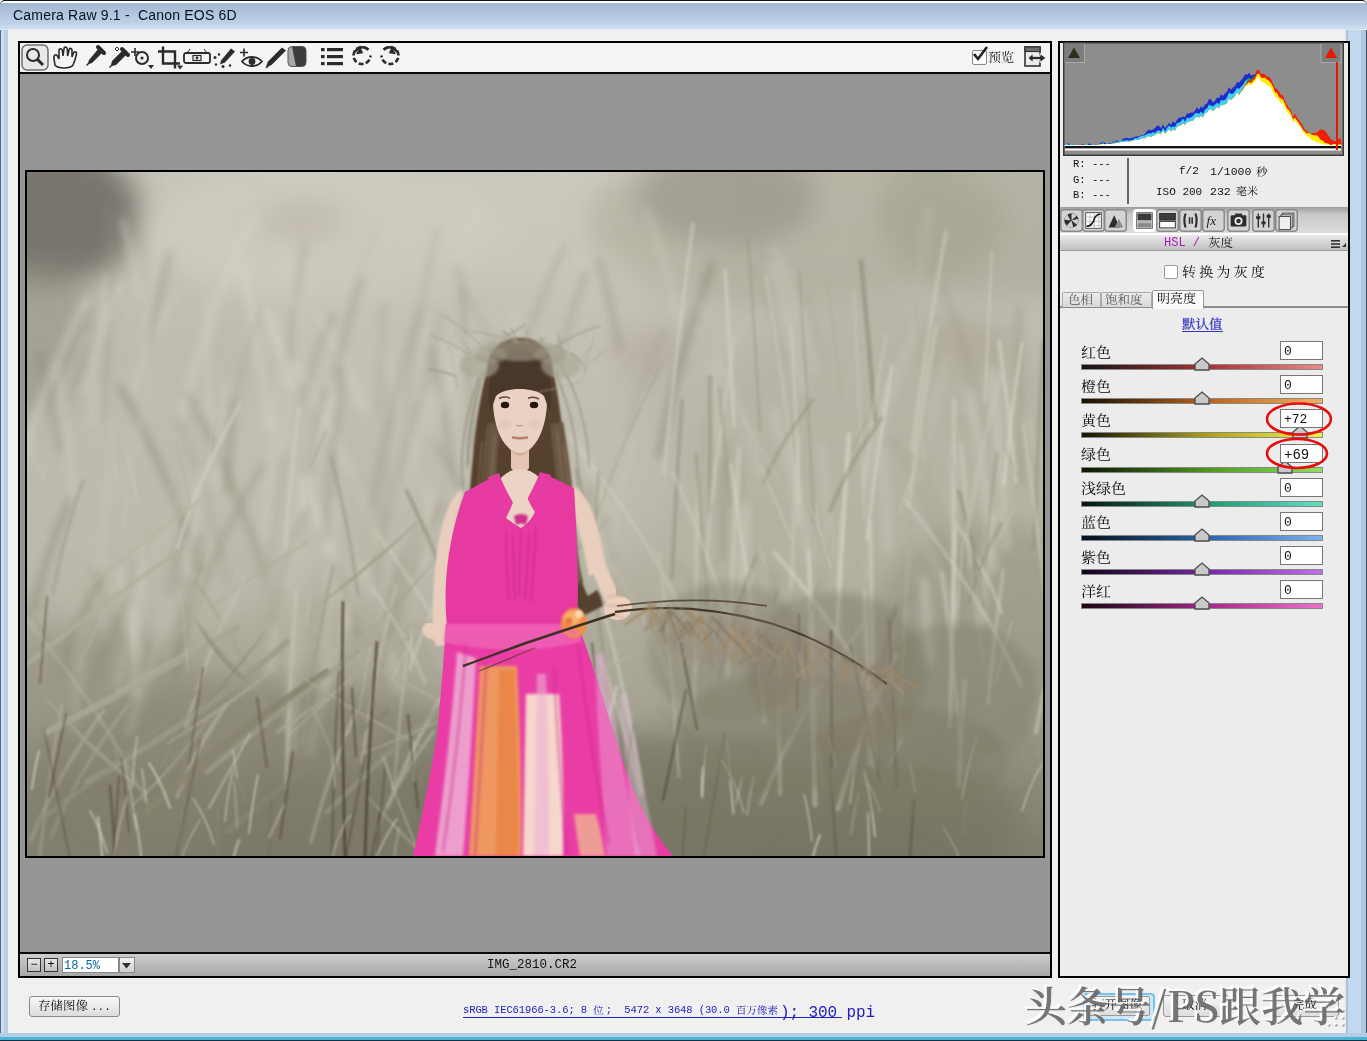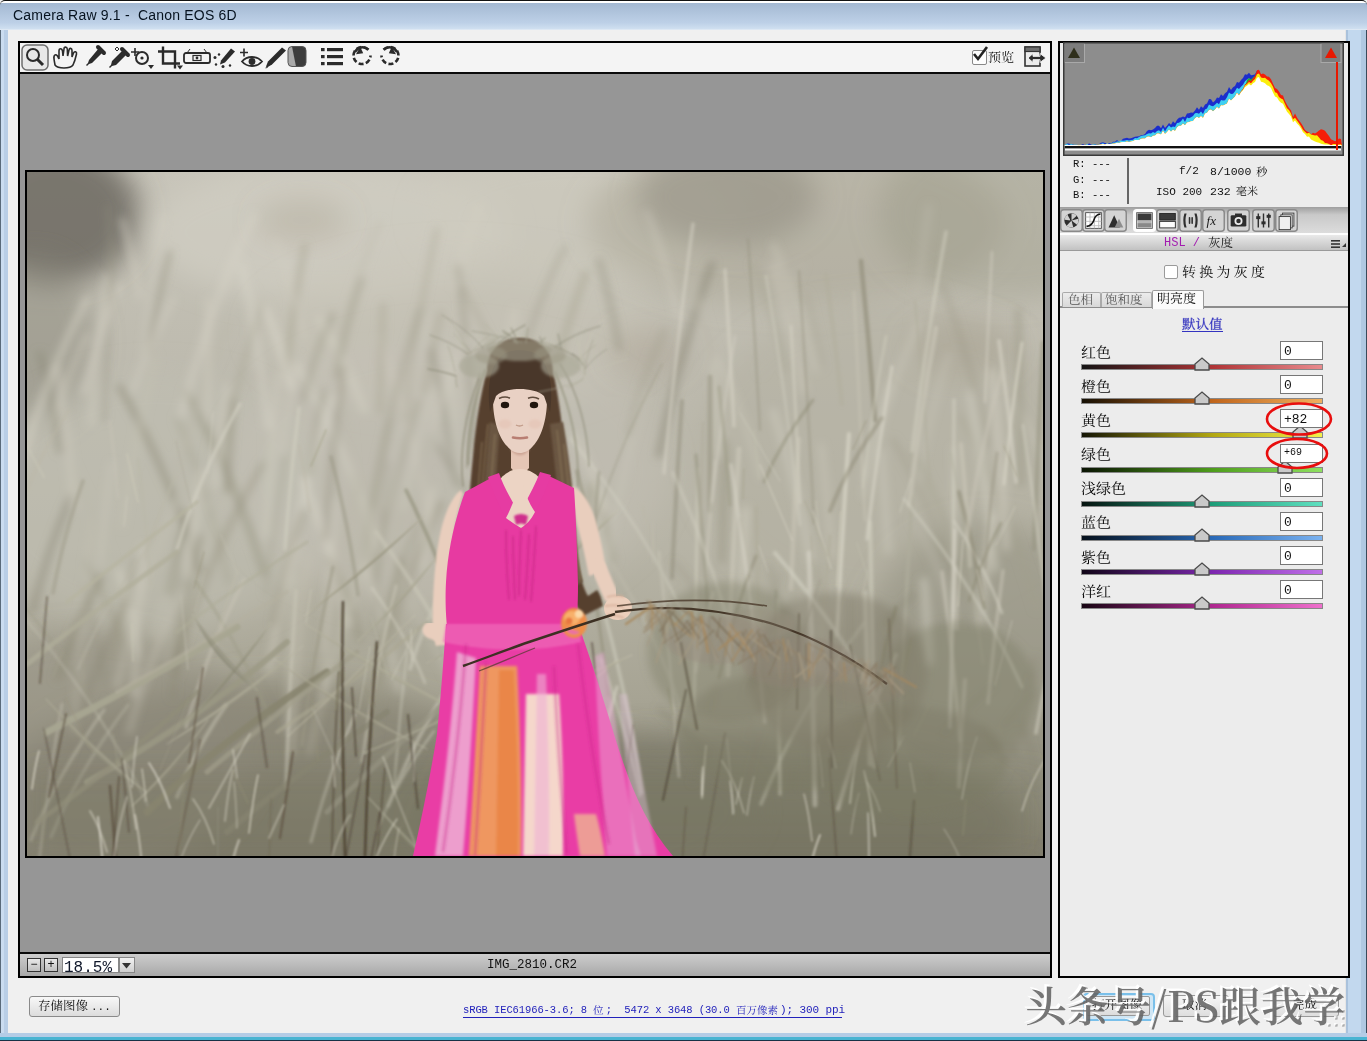--- a/index.html
+++ b/index.html
@@ -955,21 +955,21 @@
     <rect x="1.5" y="1.5" width="20" height="19" fill="#7d7d7d" stroke="#a9a9a9"></rect>
     <path d="M11 5.5 L17 16 L5 16 Z" fill="#2f2f1b"></path>
     <rect x="258" y="1.5" width="20" height="19" fill="#7d7d7d" stroke="#a9a9a9"></rect>
     <path d="M268 5.5 L274 16 L262 16 Z" fill="#e81800"></path>
     <rect x="273" y="20" width="2" height="88" fill="#e81800"></rect>
     <rect x="0.75" y="0.75" width="279.5" height="112.5" fill="none" stroke="#3a3a3a" stroke-width="1.5"></rect>
   </svg>
 <div class="abs mono" style="left:1073px;top:157px;font-size:10.5px;line-height:15.6px;color:#111">R: ---<br>G: ---<br>B: ---</div>
 <div class="abs" style="left:1127px;top:158px;width:1.5px;height:46px;background:#666"></div>
 <div class="abs mono" style="left:1179px;top:165px;font-size:11px;color:#111">f/2</div>
-<div class="abs mono" style="left:1210px;top:165px;font-size:11.5px;color:#111">8/1000</div>
+<div class="abs mono" style="left:1210px;top:165px;font-size:11.5px;color:#111">1/1000</div>
 <svg style="position:absolute;left:1256px;top:163px;overflow:visible" width="12" height="17">
     <path transform="translate(0,13)" d="M8.7 -9.5 7.5 -9.6V-2.8H7.7C7.9 -2.8 8.3 -3.1 8.3 -3.2V-9.2C8.6 -9.2 8.7 -9.3 8.7 -9.5ZM9.1 -7.7 9 -7.6C9.6 -6.8 10.2 -5.6 10.3 -4.6C11.1 -3.9 11.9 -5.9 9.1 -7.7ZM11 -4 9.8 -4.5C8.6 -1.4 6.9 -0.2 4.2 0.7L4.3 0.9C7.2 0.3 9.1 -0.9 10.5 -3.9C10.8 -3.8 10.9 -3.9 11 -4ZM7.1 -7.4 5.9 -7.7C5.7 -6.2 5.3 -4.7 4.8 -3.6L5 -3.5C5.7 -4.4 6.3 -5.8 6.6 -7.2C6.9 -7.2 7 -7.3 7.1 -7.4ZM4.4 -6.8 3.9 -6.1H3.2V-8.4C3.8 -8.5 4.3 -8.7 4.7 -8.8C5 -8.7 5.2 -8.7 5.3 -8.8L4.3 -9.6C3.5 -9.1 1.8 -8.4 0.5 -8.1L0.5 -7.9C1.2 -8 1.9 -8.1 2.5 -8.2V-6.1L0.4 -6.1L0.5 -5.8H2.2C1.9 -4.2 1.2 -2.6 0.3 -1.4L0.4 -1.2C1.3 -2 2 -3.1 2.5 -4.2V0.9H2.6C3 0.9 3.2 0.7 3.2 0.6V-4.7C3.6 -4.2 4 -3.5 4.1 -3C4.8 -2.4 5.4 -4 3.2 -5.1V-5.8H5C5.2 -5.8 5.3 -5.8 5.3 -6C5 -6.3 4.4 -6.8 4.4 -6.8Z" fill="#111"></path>
   </svg>
 <div class="abs mono" style="left:1156px;top:186px;font-size:11px;color:#111">ISO 200</div>
 <div class="abs mono" style="left:1210px;top:185px;font-size:11.5px;color:#111">232</div>
 <svg style="position:absolute;left:1236px;top:183px;overflow:visible" width="22" height="16">
     <path transform="translate(0,12)" d="M4.7 -9.2 4.6 -9.1C5 -8.9 5.4 -8.5 5.6 -8.1C6.3 -7.7 6.8 -9.2 4.7 -9.2ZM9.5 -8.6 9 -8H0.5L0.6 -7.6H10.2C10.4 -7.6 10.5 -7.7 10.5 -7.8C10.1 -8.2 9.5 -8.6 9.5 -8.6ZM8.4 -3.7 7.6 -4.4C6.3 -3.9 3.8 -3.4 1.8 -3.2L1.8 -2.9C2.8 -3 3.8 -3.1 4.7 -3.2V-2.5L1.4 -2.1L1.5 -1.8L4.7 -2.1V-1.3L0.8 -0.9L0.9 -0.6L4.7 -0.9V-0.1C4.7 0.5 5 0.7 6 0.7H7.7C9.9 0.7 10.3 0.6 10.3 0.2C10.3 0.1 10.2 -0 10 -0.1L9.9 -1.2H9.8C9.7 -0.7 9.5 -0.3 9.5 -0.1C9.4 -0 9.3 -0 9.2 0C9 0 8.4 0 7.7 0H6.1C5.5 0 5.4 -0 5.4 -0.2V-1L9.8 -1.4C10 -1.4 10.1 -1.5 10.1 -1.6C9.7 -1.9 9.2 -2.3 9.2 -2.3L8.7 -1.6L5.4 -1.3V-2.2L8.8 -2.5C9 -2.5 9.1 -2.6 9.1 -2.7C8.8 -3 8.2 -3.3 8.2 -3.3L7.8 -2.8L5.4 -2.5V-3.1V-3.3C6.3 -3.4 7.2 -3.6 7.8 -3.7C8.1 -3.6 8.3 -3.6 8.4 -3.7ZM1.5 -5.3 1.3 -5.3C1.4 -4.7 1.2 -4.1 0.8 -3.9C0.6 -3.7 0.5 -3.5 0.5 -3.3C0.7 -3 1 -3.1 1.3 -3.2C1.5 -3.4 1.7 -3.8 1.7 -4.4H9.3C9.3 -4.1 9.1 -3.6 9 -3.3L9.2 -3.2C9.5 -3.5 9.9 -4 10.1 -4.3C10.3 -4.3 10.5 -4.3 10.5 -4.4L9.7 -5.2L9.3 -4.8H1.6C1.6 -4.9 1.6 -5.1 1.5 -5.3ZM3.2 -5.2V-5.5H7.9V-5.1H8C8.2 -5.1 8.6 -5.2 8.6 -5.3V-6.6C8.8 -6.6 9 -6.7 9 -6.8L8.2 -7.4L7.8 -7H3.3L2.5 -7.3V-5H2.6C2.9 -5 3.2 -5.1 3.2 -5.2ZM7.9 -6.7V-5.8H3.2V-6.7Z M12.7 -8.5 12.5 -8.4C13.1 -7.7 13.9 -6.7 14.1 -5.8C14.9 -5.2 15.4 -7.1 12.7 -8.5ZM19.5 -8.6C19 -7.6 18.2 -6.4 17.7 -5.8L17.8 -5.6C18.6 -6.2 19.4 -7 20.2 -7.9C20.4 -7.8 20.5 -7.9 20.6 -8ZM16.1 -9.2V-5.1H11.5L11.6 -4.8H15.6C14.6 -3.1 13.1 -1.4 11.3 -0.2L11.4 -0.1C13.4 -1 15 -2.5 16.1 -4.1V0.9H16.3C16.5 0.9 16.8 0.7 16.8 0.6V-4.7C17.8 -2.7 19.3 -1.1 20.9 -0.2C21.1 -0.5 21.3 -0.8 21.6 -0.8L21.7 -0.9C20 -1.6 18.1 -3.1 17.1 -4.8H21.2C21.4 -4.8 21.5 -4.8 21.5 -4.9C21.1 -5.3 20.5 -5.8 20.5 -5.8L19.9 -5.1H16.8V-8.8C17.1 -8.8 17.2 -8.9 17.2 -9.1Z" fill="#111"></path>
   </svg>
 <div class="abs" style="left:1060px;top:207px;width:288px;height:26px;background:linear-gradient(#9e9e9e,#c9c9c9 30%,#dcdcdc)"></div>
 <svg class="abs" style="left:1060px;top:209px" width="24" height="24" viewBox="0 0 24 24">
@@ -1119,30 +1119,30 @@
 <div class="abs" style="left:1280px;top:375px;width:43px;height:19px;background:#fff;border:1px solid #777;box-sizing:border-box"></div>
 <div class="abs mono" style="left:1284px;top:378px;font-size:13px;color:#111">0</div>
 <svg style="position:absolute;left:1081px;top:410px;overflow:visible" width="30" height="22">
     <path transform="translate(0,16)" d="M8.8 -1.2 8.7 -0.9C10.7 -0.4 12.1 0.3 12.9 1C14 1.7 15.5 -0.5 8.8 -1.2ZM5.4 -1.4C4.4 -0.6 2.3 0.4 0.5 0.9L0.6 1.2C2.6 0.9 4.7 0.2 6 -0.4C6.4 -0.3 6.6 -0.3 6.7 -0.5ZM11.2 -6.4V-4.7H7.9V-6.4ZM9 -12.6V-10.8H6V-12C6.3 -12.1 6.5 -12.2 6.5 -12.4L5 -12.6V-10.8H1.8L1.9 -10.4H5V-8.6H0.7L0.8 -8.2H7V-6.9H3.9L2.9 -7.3V-1.2H3C3.4 -1.2 3.8 -1.4 3.8 -1.5V-2H11.2V-1.4H11.3C11.6 -1.4 12.1 -1.6 12.2 -1.7V-6.2C12.4 -6.3 12.7 -6.4 12.8 -6.5L11.6 -7.5L11 -6.9H7.9V-8.2H14C14.2 -8.2 14.4 -8.3 14.4 -8.4C13.9 -8.9 13.1 -9.5 13.1 -9.5L12.3 -8.6H10V-10.4H13.1C13.3 -10.4 13.5 -10.5 13.5 -10.7C13 -11.1 12.2 -11.7 12.2 -11.7L11.5 -10.8H10V-12C10.4 -12.1 10.5 -12.2 10.5 -12.4ZM3.8 -2.4V-4.3H7V-2.4ZM3.8 -4.7V-6.4H7V-4.7ZM11.2 -2.4H7.9V-4.3H11.2ZM6 -8.6V-10.4H9V-8.6Z M23.5 -10.5C23.2 -9.8 22.7 -8.8 22.2 -8.2H18.7L18.2 -8.4C18.8 -9.1 19.4 -9.8 19.8 -10.5ZM19.8 -12.7C19 -10.5 17.2 -7.8 15.4 -6.4L15.6 -6.2C16.3 -6.6 16.9 -7.1 17.6 -7.7V-0.9C17.6 0.4 18.4 0.8 20.1 0.8H26.1C28.7 0.8 29.3 0.5 29.3 -0C29.3 -0.3 29.1 -0.3 28.6 -0.4L28.6 -2.8H28.4C28.3 -2 27.9 -0.9 27.7 -0.6C27.5 -0.2 27.1 -0.1 26.1 -0.1H20.1C19.1 -0.1 18.5 -0.2 18.5 -0.8V-4.1H26.4V-3.1H26.6C26.9 -3.1 27.4 -3.3 27.4 -3.4V-7.5C27.7 -7.6 28 -7.7 28.1 -7.9L26.9 -8.8L26.3 -8.2H22.6C23.4 -8.8 24.2 -9.7 24.7 -10.3C25 -10.3 25.2 -10.4 25.3 -10.5L24.2 -11.5L23.5 -10.9H20.1C20.4 -11.3 20.6 -11.7 20.8 -12C21.2 -12 21.3 -12.1 21.4 -12.3ZM21.9 -7.8V-4.5H18.5V-7.8ZM22.9 -7.8H26.4V-4.5H22.9Z" fill="#0a0a0a"></path>
   </svg>
 <div class="abs" style="left:1081px;top:432px;width:242px;height:6px;border:1px solid #888;box-sizing:border-box;background:linear-gradient(90deg,#151505,#b3a812 55%,#f3ef4a)"></div>
 <svg class="abs" style="left:1292px;top:425px" width="16" height="14">
     <path d="M1 13 L1 7 L8 1 L15 7 L15 13 Z" fill="#c9c9c9" stroke="#4a4a4a" stroke-width="1.3"></path>
   </svg>
 <div class="abs" style="left:1280px;top:409px;width:43px;height:19px;background:#fff;border:1px solid #777;box-sizing:border-box"></div>
-<div class="abs mono" style="left:1284px;top:412px;font-size:13px;color:#111">+82</div>
+<div class="abs mono" style="left:1284px;top:412px;font-size:13px;color:#111">+72</div>
 <svg style="position:absolute;left:1081px;top:444px;overflow:visible" width="30" height="22">
     <path transform="translate(0,16)" d="M5.7 -6 5.5 -5.9C6.1 -5.4 6.7 -4.4 6.9 -3.6C7.8 -2.9 8.6 -4.9 5.7 -6ZM0.5 -1 1.2 0.2C1.4 0.2 1.5 0 1.5 -0.2C3.2 -1.1 4.5 -2 5.5 -2.6L5.4 -2.8C3.4 -2 1.4 -1.3 0.5 -1ZM4.4 -11.9 3 -12.5C2.6 -11.4 1.6 -9.3 0.8 -8.4C0.7 -8.3 0.4 -8.3 0.4 -8.3L1 -6.9C1.1 -7 1.1 -7 1.2 -7.1C2 -7.4 2.7 -7.6 3.3 -7.8C2.6 -6.6 1.7 -5.3 0.9 -4.6C0.8 -4.5 0.5 -4.5 0.5 -4.5L1.1 -3.1C1.2 -3.2 1.3 -3.3 1.4 -3.4C3 -3.9 4.5 -4.5 5.3 -4.8L5.2 -5C3.9 -4.8 2.5 -4.6 1.5 -4.5C2.9 -5.8 4.5 -7.7 5.3 -9C5.6 -8.9 5.8 -9 5.8 -9.2L4.5 -10C4.3 -9.5 4 -8.9 3.6 -8.3L1.3 -8.2C2.2 -9.1 3.3 -10.6 3.9 -11.7C4.2 -11.6 4.3 -11.8 4.4 -11.9ZM4.5 -1.1 5.4 -0C5.5 -0.1 5.6 -0.3 5.6 -0.5C7 -1.5 8.1 -2.5 8.9 -3.1V-0.2C8.9 0 8.8 0.1 8.6 0.1C8.3 0.1 7 0 7 0V0.2C7.6 0.3 7.9 0.4 8.1 0.6C8.3 0.7 8.4 0.9 8.4 1.2C9.6 1.1 9.8 0.6 9.8 -0.1V-6.4C10.5 -3 11.8 -1.3 13.7 -0.1C13.9 -0.5 14.2 -0.9 14.6 -1L14.6 -1.1C13.3 -1.7 12.2 -2.4 11.2 -3.7C12 -4.2 12.8 -4.8 13.2 -5.2C13.5 -5.2 13.7 -5.3 13.7 -5.4L12.5 -6.2C12.2 -5.7 11.6 -4.7 11.1 -4C10.6 -4.7 10.2 -5.6 10 -6.8H14.1C14.3 -6.8 14.5 -6.8 14.5 -7C14 -7.5 13.3 -8.1 13.3 -8.1L12.6 -7.2H12.1L12.3 -11.2C12.6 -11.2 12.7 -11.2 12.8 -11.3L11.7 -12.2L11.2 -11.7H5.9L6 -11.2H11.4L11.3 -9.5H6.3L6.5 -9H11.3L11.2 -7.2H5.1L5.2 -6.8H8.9V-3.5C7.1 -2.4 5.3 -1.4 4.5 -1.1Z M23.5 -10.5C23.2 -9.8 22.7 -8.8 22.2 -8.2H18.7L18.2 -8.4C18.8 -9.1 19.4 -9.8 19.8 -10.5ZM19.8 -12.7C19 -10.5 17.2 -7.8 15.4 -6.4L15.6 -6.2C16.3 -6.6 16.9 -7.1 17.6 -7.7V-0.9C17.6 0.4 18.4 0.8 20.1 0.8H26.1C28.7 0.8 29.3 0.5 29.3 -0C29.3 -0.3 29.1 -0.3 28.6 -0.4L28.6 -2.8H28.4C28.3 -2 27.9 -0.9 27.7 -0.6C27.5 -0.2 27.1 -0.1 26.1 -0.1H20.1C19.1 -0.1 18.5 -0.2 18.5 -0.8V-4.1H26.4V-3.1H26.6C26.9 -3.1 27.4 -3.3 27.4 -3.4V-7.5C27.7 -7.6 28 -7.7 28.1 -7.9L26.9 -8.8L26.3 -8.2H22.6C23.4 -8.8 24.2 -9.7 24.7 -10.3C25 -10.3 25.2 -10.4 25.3 -10.5L24.2 -11.5L23.5 -10.9H20.1C20.4 -11.3 20.6 -11.7 20.8 -12C21.2 -12 21.3 -12.1 21.4 -12.3ZM21.9 -7.8V-4.5H18.5V-7.8ZM22.9 -7.8H26.4V-4.5H22.9Z" fill="#0a0a0a"></path>
   </svg>
 <div class="abs" style="left:1081px;top:467px;width:242px;height:6px;border:1px solid #888;box-sizing:border-box;background:linear-gradient(90deg,#0a1403,#4f9e1c 55%,#8ee060)"></div>
 <svg class="abs" style="left:1277px;top:460px" width="16" height="14">
     <path d="M1 13 L1 7 L8 1 L15 7 L15 13 Z" fill="#c9c9c9" stroke="#4a4a4a" stroke-width="1.3"></path>
   </svg>
 <div class="abs" style="left:1280px;top:444px;width:43px;height:19px;background:#fff;border:1px solid #777;box-sizing:border-box"></div>
-<div class="abs mono" style="left:1284px;top:447px;font-size:10px;color:#111">+69</div>
+<div class="abs mono" style="left:1284px;top:447px;font-size:14px;color:#111">+69</div>
 <svg style="position:absolute;left:1081px;top:478px;overflow:visible" width="45" height="22">
     <path transform="translate(0,16)" d="M9.6 -12.2 9.4 -12C10.1 -11.6 10.9 -10.7 11.2 -10.1C12.3 -9.5 12.9 -11.6 9.6 -12.2ZM1.5 -3.1C1.3 -3.1 0.8 -3.1 0.8 -3.1V-2.7C1.1 -2.7 1.3 -2.7 1.6 -2.5C1.9 -2.3 2 -1.1 1.8 0.4C1.8 0.9 2 1.2 2.2 1.2C2.8 1.2 3 0.8 3.1 0.1C3.1 -1.1 2.7 -1.8 2.7 -2.5C2.7 -2.9 2.8 -3.3 2.9 -3.8C3.2 -4.6 4.6 -8.4 5.3 -10.4L5 -10.5C2.1 -3.9 2.1 -3.9 1.9 -3.4C1.7 -3.1 1.7 -3.1 1.5 -3.1ZM0.6 -9 0.5 -8.8C1.1 -8.4 1.9 -7.7 2.1 -7C3.1 -6.4 3.8 -8.5 0.6 -9ZM1.7 -12.4 1.5 -12.3C2.2 -11.8 3.1 -10.9 3.4 -10.1C4.5 -9.5 5.1 -11.7 1.7 -12.4ZM9.3 -12.4 7.7 -12.6C7.7 -11.2 7.7 -9.9 7.8 -8.7L4.9 -8.4L5 -7.9L7.9 -8.3C8 -7.3 8.1 -6.5 8.3 -5.6L4.3 -5L4.5 -4.6L8.4 -5.2C8.7 -4.1 9 -3.1 9.5 -2.2C7.9 -1 6.1 -0.1 4.2 0.6L4.2 0.9C6.4 0.4 8.3 -0.4 10 -1.5C10.6 -0.6 11.4 0.1 12.4 0.6C13.2 1.1 14.1 1.4 14.4 1C14.5 0.8 14.4 0.6 14 0.1L14.2 -2.2L14 -2.2C13.8 -1.6 13.5 -0.9 13.3 -0.5C13.2 -0.2 13.1 -0.2 12.8 -0.3C12 -0.8 11.3 -1.3 10.8 -2.1C11.7 -2.7 12.5 -3.5 13.3 -4.5C13.6 -4.4 13.8 -4.4 13.9 -4.6L12.5 -5.4C11.8 -4.4 11.1 -3.6 10.3 -2.9C9.9 -3.6 9.6 -4.4 9.3 -5.3L14 -6C14.2 -6 14.3 -6.1 14.3 -6.3C13.8 -6.6 12.9 -7.2 12.9 -7.2L12.3 -6.2L9.2 -5.7C9 -6.6 8.9 -7.5 8.8 -8.4L13.4 -9C13.6 -9 13.7 -9.1 13.8 -9.3C13.2 -9.7 12.3 -10.2 12.3 -10.2L11.7 -9.2L8.8 -8.8C8.7 -9.9 8.7 -10.9 8.7 -12C9.1 -12 9.2 -12.2 9.3 -12.4Z M20.7 -6 20.5 -5.9C21.1 -5.4 21.7 -4.4 21.9 -3.6C22.8 -2.9 23.6 -4.9 20.7 -6ZM15.5 -1 16.2 0.2C16.4 0.2 16.5 0 16.5 -0.2C18.2 -1.1 19.5 -2 20.5 -2.6L20.4 -2.8C18.4 -2 16.4 -1.3 15.5 -1ZM19.4 -11.9 18 -12.5C17.6 -11.4 16.6 -9.3 15.8 -8.4C15.7 -8.3 15.4 -8.3 15.4 -8.3L16 -6.9C16.1 -7 16.1 -7 16.2 -7.1C17 -7.4 17.7 -7.6 18.3 -7.8C17.6 -6.6 16.7 -5.3 15.9 -4.6C15.8 -4.5 15.5 -4.5 15.5 -4.5L16.1 -3.1C16.2 -3.2 16.3 -3.3 16.4 -3.4C18 -3.9 19.5 -4.5 20.3 -4.8L20.2 -5C18.9 -4.8 17.5 -4.6 16.5 -4.5C17.9 -5.8 19.5 -7.7 20.3 -9C20.6 -8.9 20.8 -9 20.8 -9.2L19.5 -10C19.3 -9.5 19 -8.9 18.6 -8.3L16.3 -8.2C17.2 -9.1 18.3 -10.6 18.9 -11.7C19.2 -11.6 19.4 -11.8 19.4 -11.9ZM19.5 -1.1 20.4 -0C20.5 -0.1 20.6 -0.3 20.6 -0.5C22 -1.5 23.1 -2.5 23.9 -3.1V-0.2C23.9 0 23.8 0.1 23.6 0.1C23.3 0.1 22 0 22 0V0.2C22.6 0.3 22.9 0.4 23.1 0.6C23.3 0.7 23.4 0.9 23.4 1.2C24.6 1.1 24.8 0.6 24.8 -0.1V-6.4C25.5 -3 26.8 -1.3 28.7 -0.1C28.9 -0.5 29.2 -0.9 29.6 -1L29.6 -1.1C28.4 -1.7 27.1 -2.4 26.2 -3.7C27 -4.2 27.8 -4.8 28.2 -5.2C28.5 -5.2 28.7 -5.3 28.7 -5.4L27.5 -6.2C27.2 -5.7 26.6 -4.7 26.1 -4C25.6 -4.7 25.2 -5.6 25 -6.8H29.1C29.3 -6.8 29.5 -6.8 29.5 -7C29 -7.5 28.3 -8.1 28.3 -8.1L27.6 -7.2H27.1L27.3 -11.2C27.6 -11.2 27.7 -11.2 27.8 -11.3L26.7 -12.2L26.2 -11.7H20.9L21 -11.2H26.4L26.3 -9.5H21.3L21.4 -9H26.3L26.2 -7.2H20.1L20.2 -6.8H23.9V-3.5C22.1 -2.4 20.3 -1.4 19.5 -1.1Z M38.5 -10.5C38.2 -9.8 37.7 -8.8 37.2 -8.2H33.7L33.2 -8.4C33.8 -9.1 34.4 -9.8 34.8 -10.5ZM34.8 -12.7C34 -10.5 32.2 -7.8 30.4 -6.4L30.6 -6.2C31.3 -6.6 31.9 -7.1 32.5 -7.7V-0.9C32.5 0.4 33.4 0.8 35.1 0.8H41.1C43.7 0.8 44.3 0.5 44.3 -0C44.3 -0.3 44.1 -0.3 43.6 -0.4L43.6 -2.8H43.4C43.3 -2 42.9 -0.9 42.7 -0.6C42.5 -0.2 42.1 -0.1 41.1 -0.1H35.1C34.1 -0.1 33.5 -0.2 33.5 -0.8V-4.1H41.4V-3.1H41.6C41.9 -3.1 42.4 -3.3 42.4 -3.4V-7.5C42.7 -7.6 43 -7.7 43.1 -7.9L41.9 -8.8L41.3 -8.2H37.6C38.4 -8.8 39.2 -9.7 39.7 -10.3C40 -10.3 40.2 -10.4 40.3 -10.5L39.2 -11.5L38.5 -10.9H35.1C35.4 -11.3 35.6 -11.7 35.8 -12C36.2 -12 36.3 -12.1 36.4 -12.3ZM36.9 -7.8V-4.5H33.5V-7.8ZM37.9 -7.8H41.4V-4.5H37.9Z" fill="#0a0a0a"></path>
   </svg>
 <div class="abs" style="left:1081px;top:501px;width:242px;height:6px;border:1px solid #888;box-sizing:border-box;background:linear-gradient(90deg,#061410,#1f9e7a 55%,#5fe0c0)"></div>
 <svg class="abs" style="left:1194px;top:494px" width="16" height="14">
     <path d="M1 13 L1 7 L8 1 L15 7 L15 13 Z" fill="#c9c9c9" stroke="#4a4a4a" stroke-width="1.3"></path>
   </svg>
 <div class="abs" style="left:1280px;top:478px;width:43px;height:19px;background:#fff;border:1px solid #777;box-sizing:border-box"></div>
 <div class="abs mono" style="left:1284px;top:481px;font-size:13px;color:#111">0</div>
 <svg style="position:absolute;left:1081px;top:512px;overflow:visible" width="30" height="22">
@@ -1173,34 +1173,34 @@
 <div class="abs" style="left:1280px;top:580px;width:43px;height:19px;background:#fff;border:1px solid #777;box-sizing:border-box"></div>
 <div class="abs mono" style="left:1284px;top:583px;font-size:13px;color:#111">0</div>
 <svg class="abs" style="left:1264px;top:400px" width="72" height="76">
     <ellipse cx="35" cy="19" rx="32" ry="15.5" fill="none" stroke="#e80e0e" stroke-width="2.6"></ellipse>
     <ellipse cx="33" cy="53.5" rx="30" ry="14.5" fill="none" stroke="#e80e0e" stroke-width="2.6"></ellipse>
   </svg>
 <div class="abs" style="left:20px;top:952px;width:1030px;height:24px;background:linear-gradient(#cdcdcd,#a8a8a8);border-top:2px solid #0a0a0a;box-sizing:border-box"></div>
 <div class="abs" style="left:27px;top:958px;width:14px;height:14px;background:linear-gradient(#e8e8e8,#c0c0c0);border:1px solid #333;box-sizing:border-box;font-size:12px;line-height:11px;text-align:center;color:#111">−</div>
 <div class="abs" style="left:44px;top:958px;width:14px;height:14px;background:linear-gradient(#e8e8e8,#c0c0c0);border:1px solid #333;box-sizing:border-box;font-size:12px;line-height:11px;text-align:center;color:#111">+</div>
 <div class="abs" style="left:62px;top:957px;width:57px;height:16px;background:#fff;border:1px solid #888;box-sizing:border-box"></div>
-<div class="abs mono" style="left:64px;top:959px;font-size:16px;color:#0f172a">18.5%</div>
+<div class="abs mono" style="left:64px;top:959px;font-size:12px;color:#0369a1">18.5%</div>
 <div class="abs" style="left:119px;top:957px;width:16px;height:16px;background:linear-gradient(#f2f2f2,#cfcfcf);border:1px solid #888;box-sizing:border-box"></div>
 <svg class="abs" style="left:122px;top:963px" width="10" height="6">
     <path d="M0 0 h9 l-4.5 5.5 Z" fill="#333"></path>
   </svg>
 <div class="abs mono" style="left:487px;top:958px;font-size:12.5px;color:#111">IMG_2810.CR2</div>
 <div class="abs" style="left:29px;top:996px;width:89px;height:19px;background:linear-gradient(#f8f8f8,#dcdcdc);border:1px solid #8a8a8a;border-radius:3px"></div>
 <svg style="position:absolute;left:38px;top:996px;overflow:visible" width="50" height="19">
     <path transform="translate(0,14)" d="M10.6 -9.2 10 -8.5H5.2C5.4 -9 5.6 -9.4 5.8 -9.9C6.1 -9.9 6.2 -9.9 6.3 -10.1L5 -10.5C4.8 -9.8 4.6 -9.2 4.3 -8.5H0.9L1 -8.1H4.2C3.4 -6.2 2.1 -4.4 0.6 -3.1L0.7 -2.9C1.5 -3.4 2.2 -4 2.8 -4.7V1H2.9C3.3 1 3.6 0.7 3.6 0.5V-5.3C3.8 -5.3 3.9 -5.4 4 -5.5L3.6 -5.7C4.2 -6.4 4.7 -7.3 5.1 -8.1H11.4C11.6 -8.1 11.7 -8.2 11.8 -8.3C11.3 -8.7 10.6 -9.2 10.6 -9.2ZM10.6 -4.3 10 -3.5H8.3V-4.3C8.6 -4.4 8.7 -4.5 8.7 -4.6L8.5 -4.7C9.2 -5.1 10 -5.6 10.5 -6.1C10.8 -6.1 11 -6.1 11.1 -6.2L10.1 -7.1L9.6 -6.6H5L5.1 -6.2H9.5C9.1 -5.7 8.5 -5.1 8.1 -4.7L7.5 -4.8V-3.5H4.3L4.4 -3.2H7.5V-0.3C7.5 -0.1 7.4 -0 7.2 -0C6.9 -0 5.6 -0.1 5.6 -0.1V0.1C6.2 0.2 6.5 0.3 6.7 0.4C6.9 0.5 6.9 0.7 7 1C8.2 0.9 8.3 0.5 8.3 -0.2V-3.2H11.4C11.5 -3.2 11.7 -3.2 11.7 -3.4C11.3 -3.7 10.6 -4.3 10.6 -4.3Z M16.3 -9.8 16.1 -9.7C16.5 -9.2 17 -8.3 17.1 -7.7C17.8 -7.1 18.6 -8.7 16.3 -9.8ZM17.5 -6.2C17.7 -6.3 17.9 -6.4 17.9 -6.4L17.2 -7.2L16.9 -6.8H15.4L15.6 -6.4H16.7V-1.3C16.7 -1.1 16.6 -1 16.3 -0.8L16.8 0.2C16.9 0.1 17.1 0 17.1 -0.2C17.9 -1 18.6 -1.7 18.9 -2.1L18.8 -2.2L17.5 -1.4ZM15.4 -7.1 14.9 -7.2C15.2 -8.1 15.5 -9 15.8 -9.9C16 -9.9 16.2 -10 16.2 -10.1L15 -10.5C14.6 -8.1 13.8 -5.7 12.9 -4.1L13.1 -4C13.5 -4.5 13.9 -5.1 14.2 -5.7V1H14.4C14.7 1 15 0.8 15 0.7V-6.8C15.2 -6.9 15.3 -7 15.4 -7.1ZM22 -9.2 21.5 -8.5H20.9V-10.1C21.2 -10.1 21.3 -10.2 21.3 -10.4L20.1 -10.5V-8.5H18.4L18.5 -8.2H20.1V-6.1H18L18.1 -5.7H20.7C20.4 -5.3 20 -5 19.7 -4.7L19.4 -4.8V-4.4C18.9 -4 18.3 -3.6 17.7 -3.2L17.9 -3.1C18.4 -3.3 18.9 -3.6 19.4 -3.9V0.9H19.5C19.9 0.9 20.2 0.7 20.2 0.7V0H22.9V0.8H23C23.2 0.8 23.6 0.6 23.6 0.5V-3.9C23.9 -4 24.1 -4 24.2 -4.1L23.2 -4.9L22.7 -4.4H20.3L20.1 -4.5C20.6 -4.9 21.1 -5.3 21.6 -5.7H24.5C24.6 -5.7 24.7 -5.8 24.8 -5.9C24.4 -6.3 23.8 -6.8 23.8 -6.8L23.2 -6.1H21.9C22.8 -7 23.5 -7.9 24 -8.7C24.3 -8.7 24.4 -8.7 24.5 -8.8L23.3 -9.4C23.2 -9.1 23 -8.7 22.8 -8.4C22.5 -8.8 22 -9.2 22 -9.2ZM20.2 -0.3V-2H22.9V-0.3ZM20.2 -2.4V-4H22.9V-2.4ZM21.1 -6.1H20.9V-8.2H22.5L22.7 -8.2C22.2 -7.5 21.7 -6.8 21.1 -6.1Z M30.2 -4 30.2 -3.8C31.2 -3.6 32 -3.1 32.3 -2.7C33.1 -2.5 33.3 -4.1 30.2 -4ZM28.9 -2.4 28.9 -2.2C30.8 -1.8 32.5 -1.1 33.2 -0.5C34.1 -0.3 34.3 -2.2 28.9 -2.4ZM35.3 -9.4V-0.2H27.2V-9.4ZM27.2 0.6V0.1H35.3V0.9H35.4C35.7 0.9 36.1 0.7 36.1 0.6V-9.2C36.4 -9.3 36.6 -9.3 36.6 -9.5L35.6 -10.3L35.1 -9.7H27.3L26.4 -10.2V1H26.5C26.9 1 27.2 0.8 27.2 0.6ZM30.9 -8.8 29.7 -9.3C29.4 -8.1 28.7 -6.6 27.8 -5.6L27.9 -5.4C28.5 -5.9 29 -6.5 29.5 -7.1C29.8 -6.5 30.3 -5.9 30.8 -5.4C29.9 -4.7 28.8 -4 27.5 -3.6L27.6 -3.4C29 -3.8 30.3 -4.4 31.3 -5.1C32.2 -4.4 33.2 -4 34.3 -3.7C34.4 -4 34.7 -4.3 35 -4.3L35 -4.5C33.9 -4.7 32.8 -5 31.9 -5.5C32.6 -6.1 33.2 -6.8 33.7 -7.5C34 -7.5 34.2 -7.5 34.3 -7.6L33.4 -8.4L32.8 -7.9H30.1C30.2 -8.2 30.3 -8.4 30.4 -8.7C30.7 -8.7 30.8 -8.7 30.9 -8.8ZM29.7 -7.3 29.9 -7.6H32.8C32.4 -7 31.9 -6.4 31.3 -5.8C30.6 -6.2 30.1 -6.7 29.7 -7.3Z M42.6 -7.9C43 -8.2 43.3 -8.6 43.6 -9H46.1C45.9 -8.6 45.7 -8.1 45.4 -7.8H42.9ZM42.8 -5.2V-5.4H44C43.4 -4.6 42.4 -3.9 41.1 -3.4L41.2 -3.2C42.6 -3.6 43.6 -4.2 44.5 -5C44.6 -4.8 44.8 -4.5 44.9 -4.3C44 -3.3 42.5 -2.3 41.1 -1.8L41.2 -1.6C42.6 -2 44.2 -2.8 45.2 -3.6C45.3 -3.4 45.4 -3.2 45.5 -3C44.4 -1.8 42.6 -0.6 40.9 -0.1L40.9 0.2C42.7 -0.2 44.4 -1.2 45.6 -2.2C45.8 -1.2 45.6 -0.4 45.4 -0.1C45.3 0.1 45.2 0.1 45.1 0.1C44.8 0.1 44 0 43.5 -0V0.2C43.9 0.2 44.3 0.4 44.5 0.5C44.6 0.6 44.7 0.7 44.7 1C45.4 1 45.8 0.8 46 0.5C46.5 -0.1 46.6 -1.6 46.1 -3L46.7 -3.2C47.1 -1.7 47.8 -0.6 48.9 0.1C49 -0.3 49.3 -0.5 49.6 -0.6L49.6 -0.7C48.4 -1.2 47.4 -2.1 46.9 -3.3C47.6 -3.6 48.3 -4 48.7 -4.2C48.9 -4.1 49 -4.1 49.1 -4.2L48.2 -4.9C47.8 -4.5 46.8 -3.7 46 -3.2C45.7 -3.9 45.3 -4.6 44.6 -5.1L44.9 -5.4H47.9V-5H48C48.3 -5 48.7 -5.2 48.7 -5.2V-7.3C48.9 -7.3 49.1 -7.4 49.2 -7.5L48.2 -8.2L47.8 -7.8H45.7C46.2 -8.1 46.8 -8.6 47.1 -8.9C47.3 -8.9 47.5 -8.9 47.6 -9L46.7 -9.9L46.2 -9.4H43.9C44 -9.6 44.2 -9.8 44.3 -10C44.6 -10 44.7 -10 44.8 -10.1L43.5 -10.5C43 -9.2 41.8 -7.6 40.8 -6.7L40.9 -6.6C41.3 -6.8 41.6 -7.1 42 -7.4V-4.9H42.1C42.5 -4.9 42.8 -5.1 42.8 -5.2ZM40.6 -7.1 40.2 -7.2C40.6 -8.1 40.9 -8.9 41.2 -9.8C41.5 -9.8 41.7 -10 41.7 -10.1L40.4 -10.5C39.9 -8.1 38.9 -5.7 37.9 -4.1L38.1 -4C38.6 -4.5 39 -5.2 39.5 -5.9V1H39.6C39.9 1 40.2 0.8 40.3 0.7V-6.8C40.5 -6.9 40.6 -7 40.6 -7.1ZM47.9 -7.4V-5.8H45.2C45.5 -6.2 45.8 -6.8 46 -7.4ZM45.1 -7.4C44.9 -6.8 44.7 -6.3 44.3 -5.8H42.8V-7.4Z" fill="#111"></path>
   </svg>
 <div class="abs mono" style="left:91px;top:1001px;font-size:11px;color:#111">...</div>
 <div class="abs mono" style="left:463.0px;top:1004px;font-size:10.5px;letter-spacing:-0.1px;color:#2222bb;white-space:pre">sRGB IEC61966-3.6; 8 </div>
 <div class="abs mono" style="left:605.7px;top:1004px;font-size:10.5px;letter-spacing:-0.1px;color:#2222bb;white-space:pre">;  5472 x 3648 (30.0 </div>
-<div class="abs mono" style="left:779.9px;top:1004px;font-size:11px;letter-spacing:-0.1px;color:#2222bb;white-space:pre">); 300 ppi</div>
+<div class="abs mono" style="left:779.9px;top:1004px;font-size:16px;letter-spacing:-0.1px;color:#2222bb;white-space:pre">); 300 ppi</div>
 <svg style="position:absolute;left:593.2px;top:1002px;overflow:visible" width="10" height="16">
     <path transform="translate(0,12)" d="M5.5 -8.8 5.4 -8.7C5.8 -8.2 6.3 -7.4 6.4 -6.8C7.1 -6.2 7.7 -7.8 5.5 -8.8ZM4.2 -5.4 4 -5.3C4.8 -4 5 -2 5.1 -1C5.7 -0.2 6.6 -2.5 4.2 -5.4ZM9 -7 8.5 -6.4H3.2L3.3 -6.1H9.6C9.8 -6.1 9.9 -6.2 9.9 -6.3C9.5 -6.6 9 -7 9 -7ZM2.8 -5.9 2.4 -6C2.8 -6.7 3.1 -7.5 3.4 -8.2C3.6 -8.2 3.8 -8.3 3.8 -8.4L2.7 -8.8C2.2 -6.8 1.2 -4.7 0.3 -3.5L0.4 -3.3C0.9 -3.8 1.4 -4.4 1.8 -5.1V0.8H1.9C2.2 0.8 2.5 0.6 2.5 0.6V-5.7C2.7 -5.7 2.8 -5.8 2.8 -5.9ZM9.2 -0.8 8.7 -0.1H6.9C7.7 -1.7 8.4 -3.6 8.8 -5C9 -5.1 9.1 -5.1 9.1 -5.3L8 -5.5C7.7 -3.9 7.2 -1.8 6.7 -0.1H2.9L3 0.2H9.9C10 0.2 10.1 0.1 10.2 0C9.8 -0.3 9.2 -0.8 9.2 -0.8Z" fill="#2222bb"></path>
   </svg>
 <svg style="position:absolute;left:735.9000000000001px;top:1002px;overflow:visible" width="42" height="16">
     <path transform="translate(0,12)" d="M2.1 -5.8V0.8H2.2C2.5 0.8 2.8 0.6 2.8 0.5V-0.1H7.8V0.7H7.9C8.1 0.7 8.5 0.6 8.5 0.5V-5.3C8.7 -5.4 8.9 -5.5 8.9 -5.5L8.1 -6.2L7.7 -5.8H4.6C4.9 -6.3 5.2 -7 5.5 -7.6H9.6C9.7 -7.6 9.8 -7.7 9.9 -7.8C9.5 -8.1 8.9 -8.6 8.9 -8.6L8.3 -7.9H0.7L0.8 -7.6H4.6C4.6 -7 4.4 -6.3 4.3 -5.8H2.8L2.1 -6.1ZM7.8 -5.5V-3.2H2.8V-5.5ZM7.8 -0.4H2.8V-2.9H7.8Z M11 -7.6 11.1 -7.3H14.3C14.3 -4.7 14.1 -1.7 11 0.7L11.2 0.9C13.7 -0.7 14.6 -2.7 14.9 -4.7H18.1C18 -2.5 17.7 -0.7 17.3 -0.3C17.2 -0.2 17.1 -0.2 16.8 -0.2C16.6 -0.2 15.6 -0.3 15 -0.3L15 -0.2C15.5 -0.1 16.1 0 16.3 0.2C16.4 0.3 16.5 0.5 16.5 0.7C17 0.7 17.5 0.5 17.8 0.3C18.3 -0.3 18.7 -2.2 18.8 -4.6C19 -4.6 19.2 -4.7 19.2 -4.8L18.4 -5.4L18 -5H14.9C15 -5.8 15.1 -6.5 15.1 -7.3H20.2C20.4 -7.3 20.5 -7.3 20.5 -7.4C20.1 -7.8 19.6 -8.2 19.6 -8.2L19 -7.6Z M25.3 -6.6C25.6 -6.9 25.9 -7.2 26.1 -7.6H28.3C28.1 -7.2 27.9 -6.8 27.6 -6.5H25.5ZM25.4 -4.3V-4.5H26.5C25.9 -3.8 25.1 -3.3 24.1 -2.8L24.1 -2.6C25.3 -3 26.2 -3.5 26.8 -4.2C27 -4 27.1 -3.8 27.2 -3.6C26.5 -2.8 25.2 -2 24.1 -1.5L24.1 -1.3C25.3 -1.7 26.6 -2.4 27.5 -3C27.6 -2.9 27.6 -2.7 27.7 -2.5C26.8 -1.5 25.3 -0.5 23.8 -0L23.9 0.1C25.3 -0.2 26.8 -1 27.8 -1.8C28 -1 27.8 -0.3 27.6 -0C27.6 0 27.5 0.1 27.4 0.1C27.1 0.1 26.4 0 26 -0V0.1C26.4 0.2 26.7 0.3 26.8 0.4C27 0.5 27 0.6 27 0.8C27.6 0.8 28 0.7 28.2 0.4C28.6 -0.1 28.7 -1.3 28.2 -2.5L28.7 -2.7C29 -1.5 29.7 -0.5 30.6 0.1C30.7 -0.2 30.9 -0.4 31.2 -0.5L31.2 -0.6C30.2 -1 29.3 -1.7 28.9 -2.8C29.5 -3 30.1 -3.3 30.4 -3.5C30.6 -3.5 30.7 -3.5 30.7 -3.5L30 -4.1C29.6 -3.8 28.8 -3.1 28.2 -2.7C27.9 -3.3 27.5 -3.8 27 -4.3L27.2 -4.5H29.7V-4.2H29.9C30.1 -4.2 30.4 -4.3 30.4 -4.4V-6.1C30.6 -6.2 30.7 -6.2 30.8 -6.3L30 -6.9L29.7 -6.5H27.9C28.3 -6.8 28.8 -7.2 29.1 -7.5C29.3 -7.5 29.4 -7.5 29.5 -7.6L28.7 -8.3L28.3 -7.9H26.4C26.5 -8 26.6 -8.2 26.7 -8.4C27 -8.4 27.1 -8.4 27.1 -8.5L26.1 -8.8C25.6 -7.7 24.6 -6.4 23.7 -5.7L23.9 -5.5C24.2 -5.7 24.5 -5.9 24.8 -6.2V-4.1H24.9C25.2 -4.1 25.4 -4.3 25.4 -4.3ZM23.6 -5.9 23.2 -6.1C23.6 -6.8 23.9 -7.5 24.1 -8.3C24.4 -8.3 24.5 -8.4 24.5 -8.5L23.4 -8.8C23 -6.8 22.1 -4.8 21.3 -3.5L21.5 -3.4C21.9 -3.8 22.3 -4.4 22.6 -5V0.8H22.8C23 0.8 23.3 0.6 23.3 0.6V-5.7C23.5 -5.8 23.6 -5.8 23.6 -5.9ZM29.7 -6.2V-4.9H27.4C27.7 -5.2 28 -5.7 28.2 -6.2ZM27.4 -6.2C27.2 -5.7 27 -5.3 26.7 -4.9H25.4V-6.2Z M35.6 -0.9 34.8 -1.5C34.2 -0.8 33.1 -0 32.1 0.5L32.2 0.6C33.3 0.3 34.6 -0.3 35.3 -0.9C35.5 -0.8 35.6 -0.8 35.6 -0.9ZM37.9 -1.3 37.8 -1.2C38.7 -0.8 40 -0 40.6 0.6C41.5 0.8 41.4 -0.9 37.9 -1.3ZM37.5 -8.7 36.4 -8.8V-7.8H32.6L32.7 -7.5H36.4V-6.6H33L33.1 -6.3H36.4V-5.4H32L32.1 -5.1H36C35.4 -4.7 34.4 -4.2 33.5 -4C33.4 -4 33.3 -3.9 33.3 -3.9L33.6 -3.2C33.7 -3.2 33.7 -3.2 33.7 -3.3C34.9 -3.4 35.9 -3.6 36.8 -3.7C35.6 -3.2 34.3 -2.7 33.1 -2.4C33 -2.4 32.7 -2.4 32.7 -2.4L33.1 -1.5C33.1 -1.6 33.2 -1.6 33.3 -1.7L36.4 -1.9V-0.1C36.4 0.1 36.4 0.1 36.2 0.1C36 0.1 35.2 0.1 35.2 0.1V0.2C35.6 0.3 35.8 0.3 35.9 0.4C36 0.5 36.1 0.7 36.1 0.9C36.9 0.8 37.1 0.5 37.1 -0.1V-2L39.9 -2.3C40.2 -2 40.4 -1.8 40.5 -1.5C41.3 -1.1 41.5 -2.8 38.7 -3.4L38.6 -3.3C38.9 -3.1 39.3 -2.8 39.7 -2.5C37.3 -2.4 35.1 -2.3 33.7 -2.3C35.7 -2.8 37.9 -3.5 39 -4C39.3 -3.9 39.4 -3.9 39.5 -4L38.7 -4.7C38.4 -4.5 38.1 -4.3 37.6 -4.1C36.3 -4 35.1 -3.9 34.3 -3.9C35.1 -4.1 36 -4.4 36.6 -4.6C36.8 -4.5 37 -4.6 37.1 -4.7L36.5 -5.1H41.2C41.4 -5.1 41.5 -5.1 41.5 -5.2C41.1 -5.6 40.6 -6 40.6 -6L40.1 -5.4H37.1V-6.3H40.4C40.5 -6.3 40.6 -6.3 40.6 -6.4C40.3 -6.8 39.8 -7.1 39.8 -7.1L39.3 -6.6H37.1V-7.5H40.8C41 -7.5 41.1 -7.5 41.1 -7.6C40.7 -8 40.2 -8.4 40.2 -8.4L39.7 -7.8H37.1V-8.4C37.3 -8.4 37.4 -8.5 37.5 -8.7Z" fill="#2222bb"></path>
   </svg>
 <div class="abs" style="left:463px;top:1017px;width:379px;height:1px;background:#2222bb"></div>
 <div class="abs" style="left:1083px;top:993px;width:68px;height:24px;border:2px solid #7ac0ea;border-radius:4px;background:#cfe6f5"></div>
 <div class="abs" style="left:1086px;top:996px;width:62px;height:18px;background:linear-gradient(#f4f4f4,#dcdcdc);border:1px solid #999;border-radius:2px"></div>
 <svg style="position:absolute;left:1092px;top:995px;overflow:visible" width="50" height="19">

